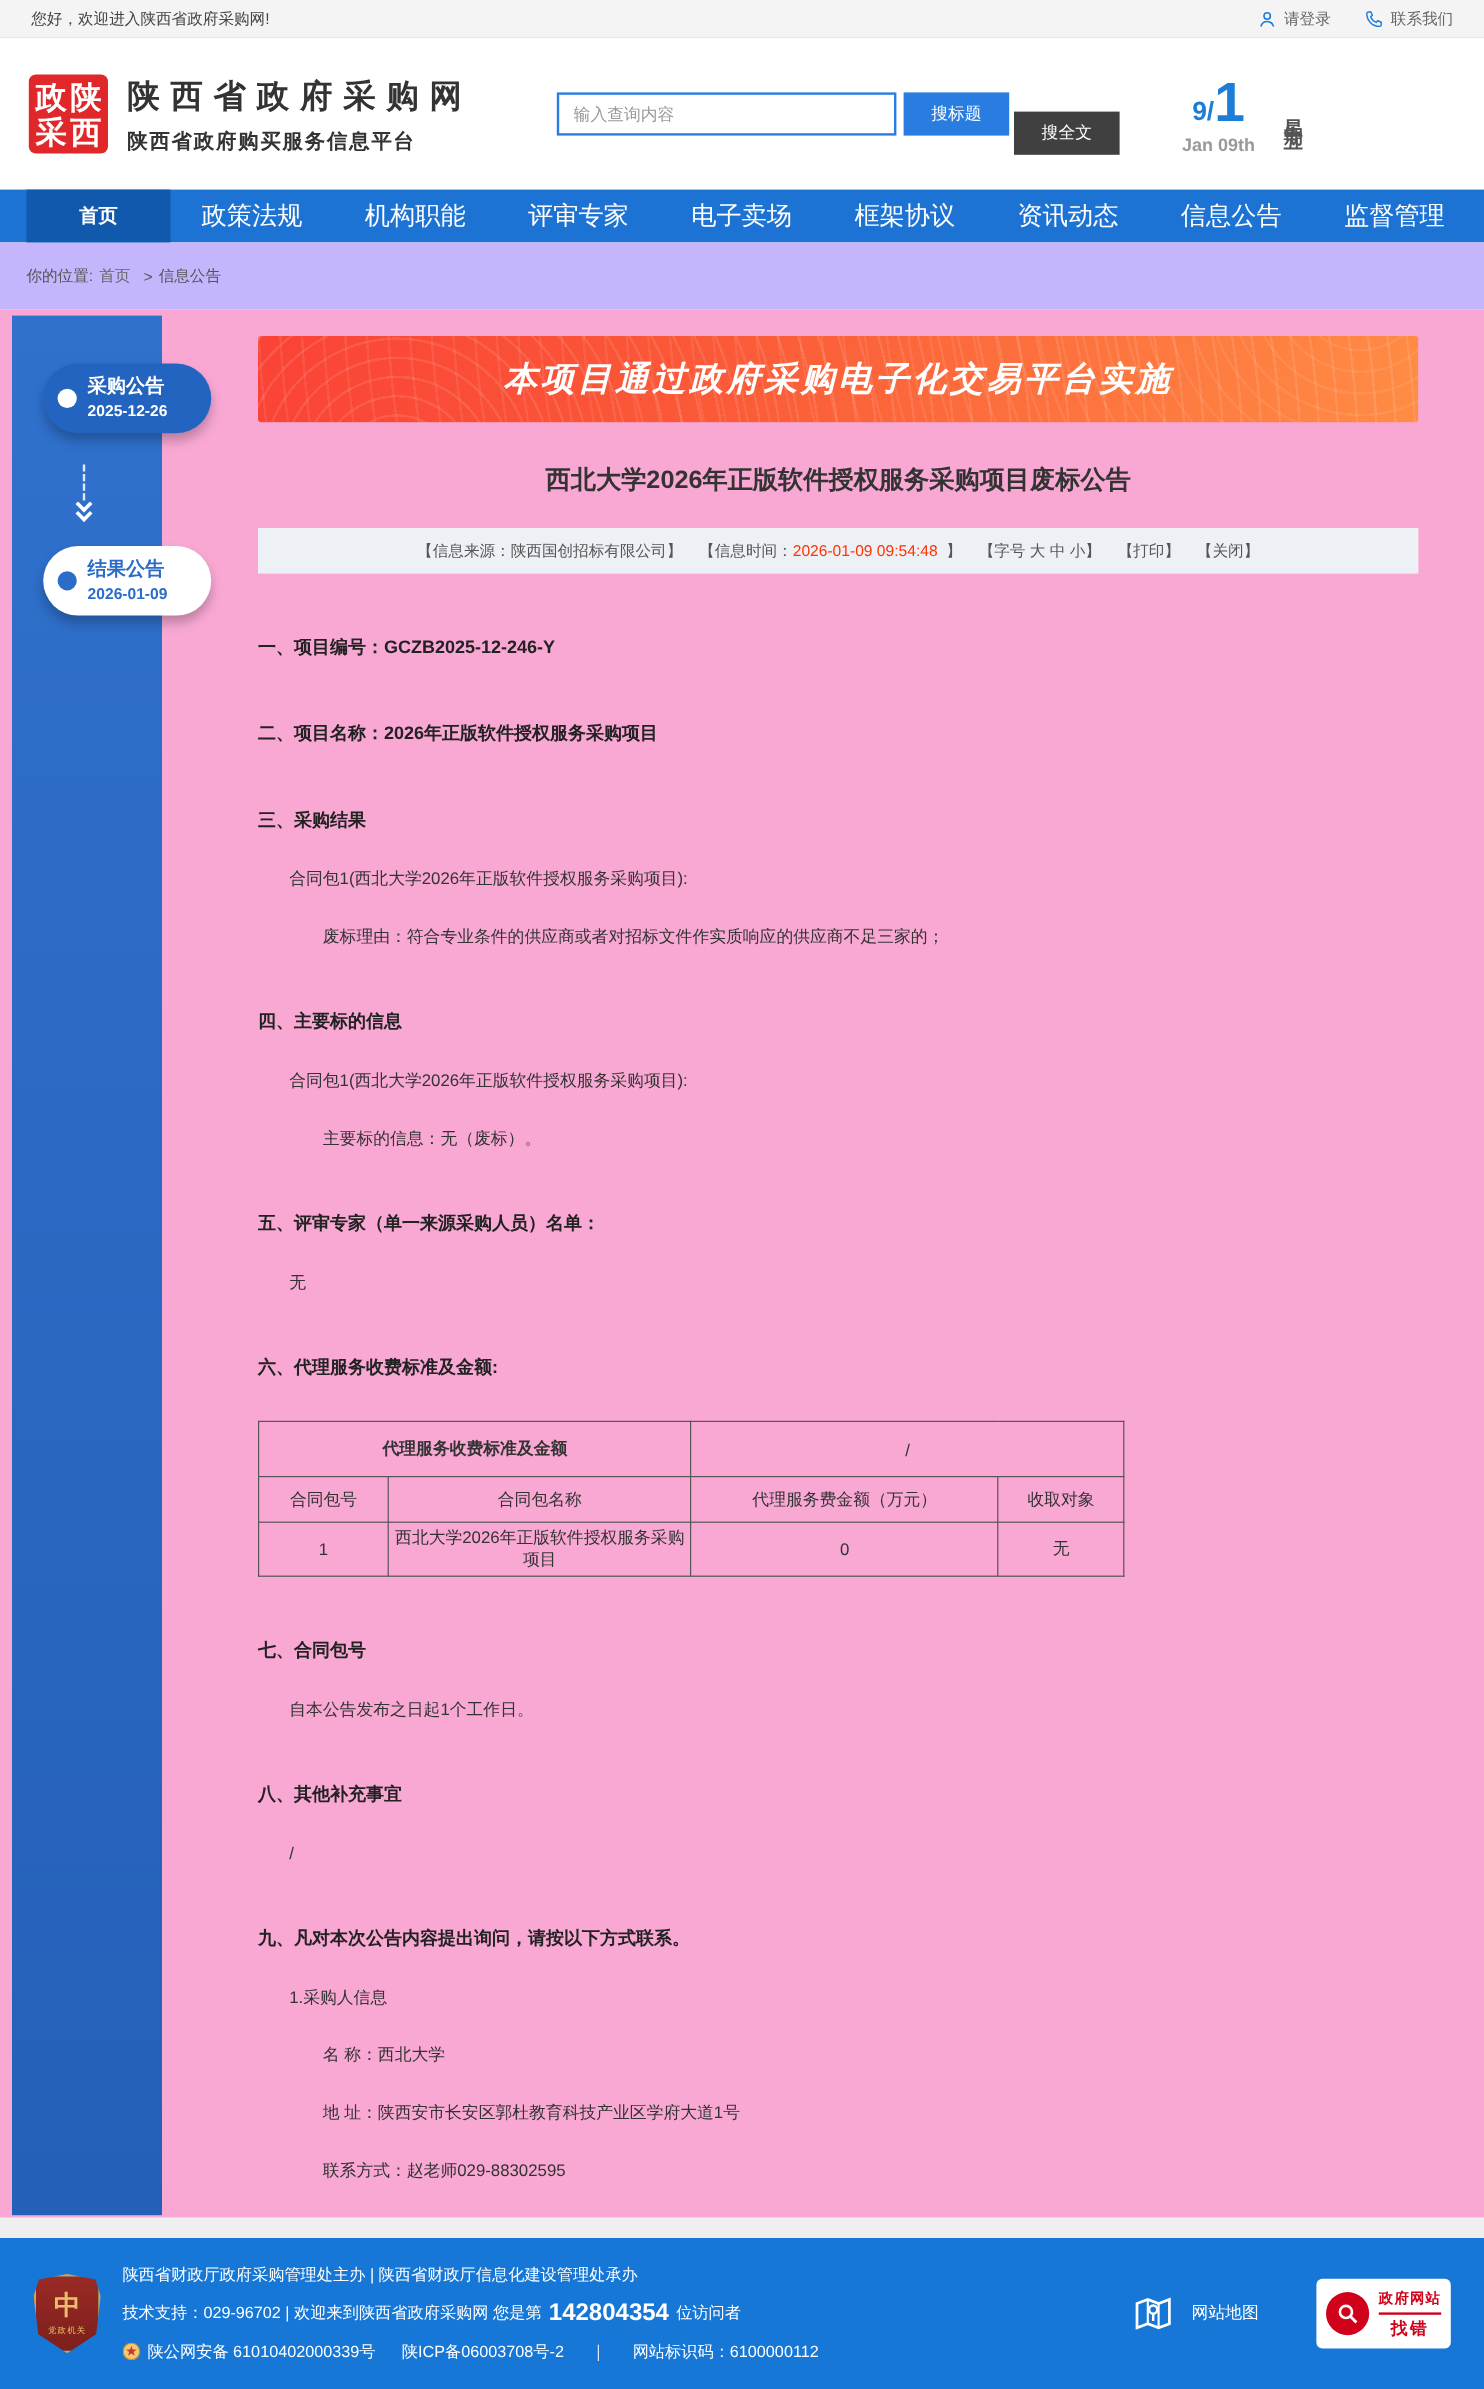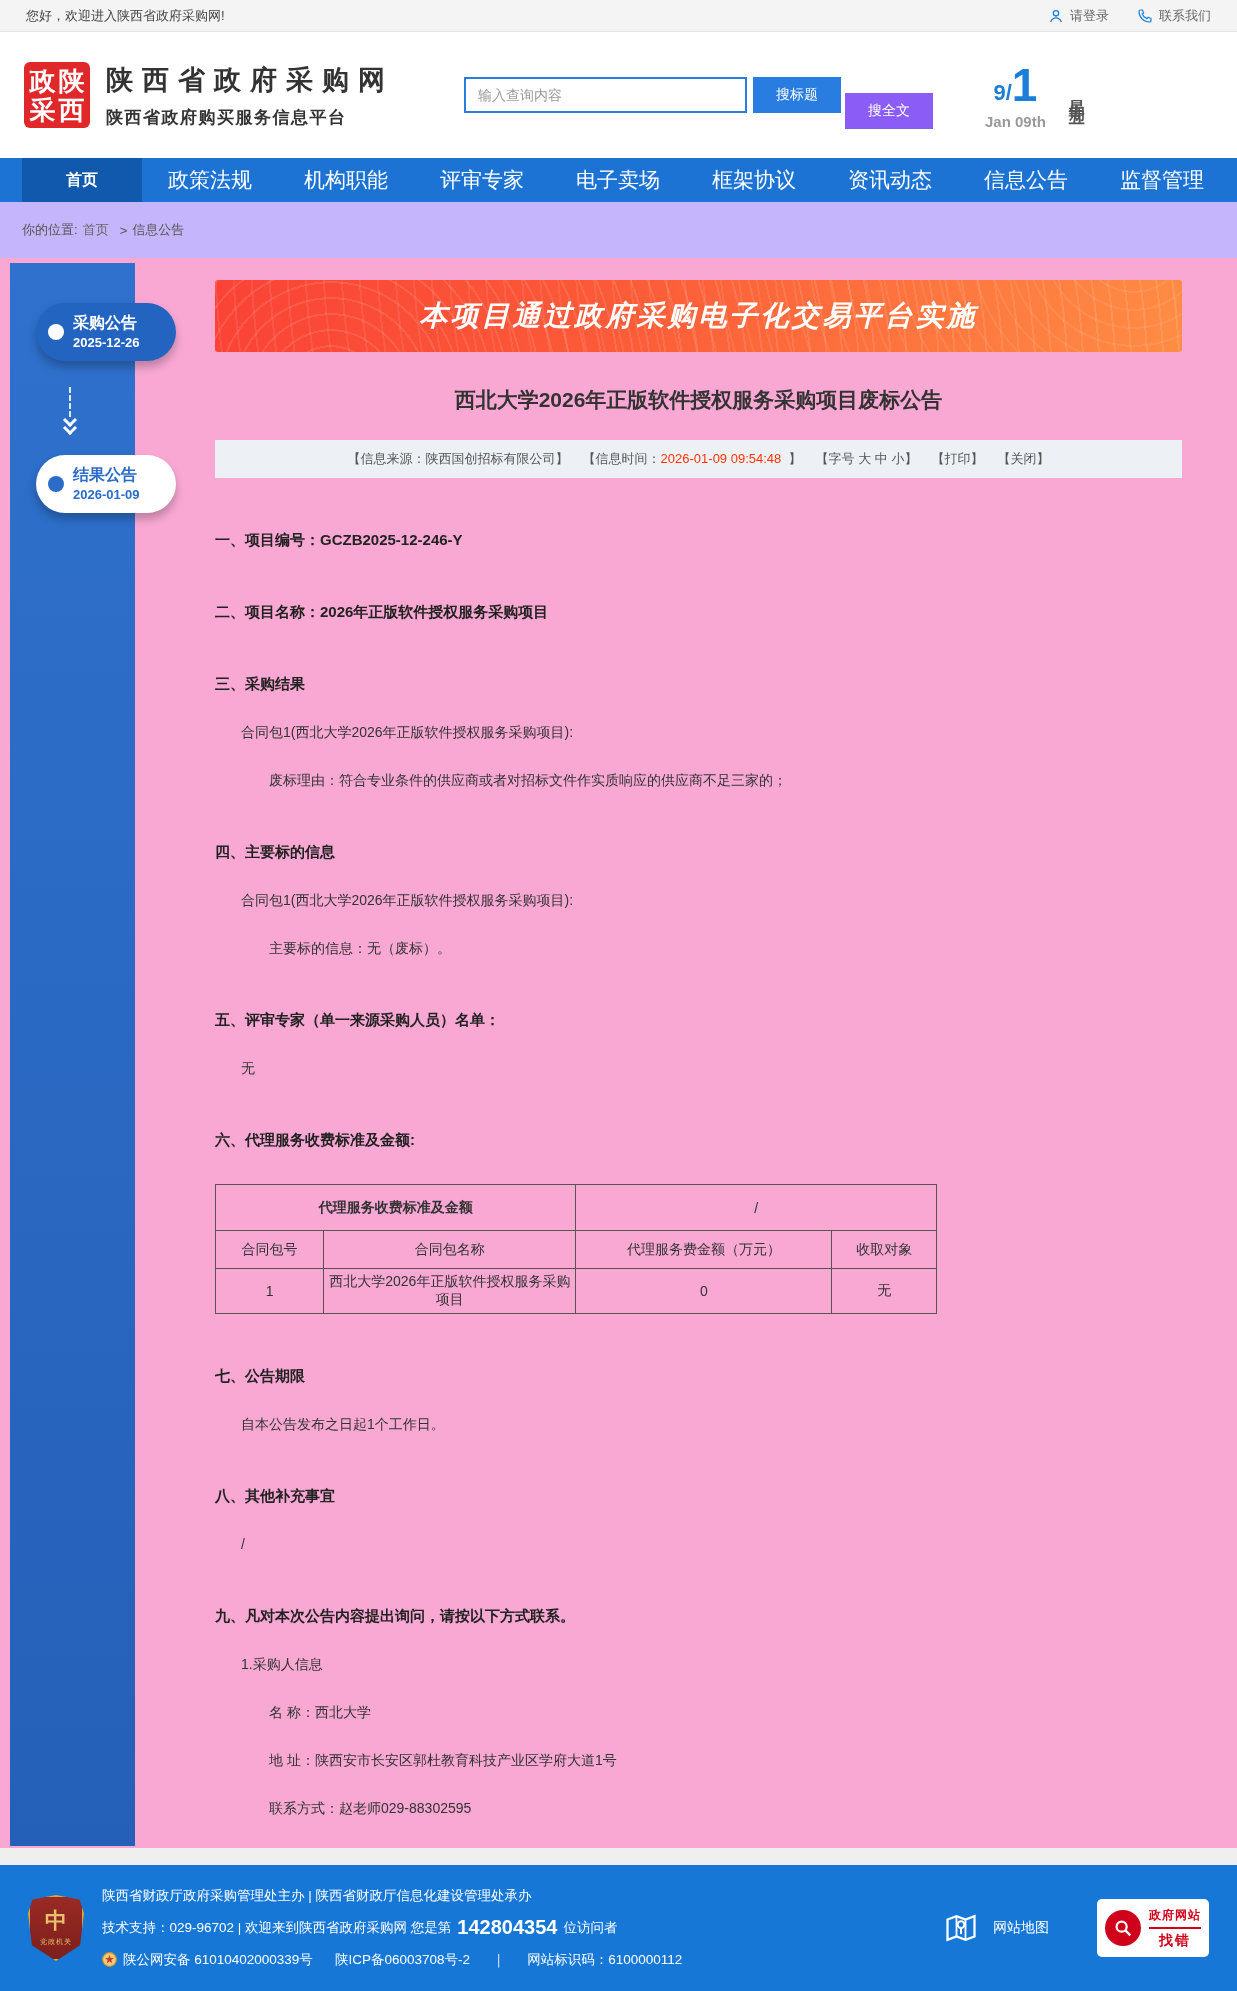--- a/index.html
+++ b/index.html
@@ -22,21 +22,21 @@
   .logo-seal span { color:#fff; font-weight:bold; font-size:26px; display:flex; align-items:center; justify-content:center; line-height:1; }
   .site-names { margin-left:16px; }
   .site-title { font-size:27px; font-weight:bold; color:#333; letter-spacing:9px; }
   .site-subtitle { font-size:17px; font-weight:bold; color:#333; margin-top:8px; letter-spacing:1.5px; }
   .search-box { margin-left:70px; display:flex; align-items:center; }
   .search-input { width:283px; height:36px; border:2px solid #2a7de0; outline:none;
     padding:0 12px; font-size:14px; color:#333; }
   .search-input::placeholder { color:#999; }
   .btn-search { height:36px; padding:0 23px; border:none; color:#fff; font-size:14px; cursor:pointer; }
   .btn-title { background:#2a7de0; margin-left:6px; }
-  .btn-full { background:#8b5cf6; margin-left:4px;margin-top:32px; }
+  .btn-full { background:#404040; margin-left:4px;margin-top:32px; }
   .datebox { margin-left:52px; text-align:center; line-height:1; }
   .date-top { display:flex; align-items:flex-end; justify-content:center; color:#1c7ed6; }
   .d-small { font-size:22px; font-weight:bold; padding-bottom:4px; }
   .d-big { font-size:46px; font-weight:bold; }
   .date-en { margin-top:6px; font-size:15px; font-weight:bold; color:#999; }
   .weekday { margin-left:20px; writing-mode:vertical-rl; letter-spacing:6px;
     font-size:16px; color:#555; font-weight:bold; }
   
   .nav { height:44px; background:#1d73d3; display:flex; align-items:stretch;
     justify-content:space-between; padding:0 22px; }
@@ -272,21 +272,21 @@
               <tr class="row-data">
                 <td>1</td>
                 <td>西北大学2026年正版软件授权服务采购项目</td>
                 <td>0</td>
                 <td>无</td>
               </tr>
             </tbody>
           </table>
         </div>
         <div class="section">
-          <div class="sec-heading">七、公告期限</div>
+          <div class="sec-heading">七、合同包号</div>
           <div class="sec-para ind1">自本公告发布之日起1个工作日。</div>
         </div>
         <div class="section">
           <div class="sec-heading">八、其他补充事宜</div>
           <div class="sec-para ind1">/</div>
         </div>
         <div class="section">
           <div class="sec-heading">九、凡对本次公告内容提出询问，请按以下方式联系。</div>
           <div class="sec-para ind1">1.采购人信息</div>
           <div class="sec-para ind2">名 称：西北大学</div>

